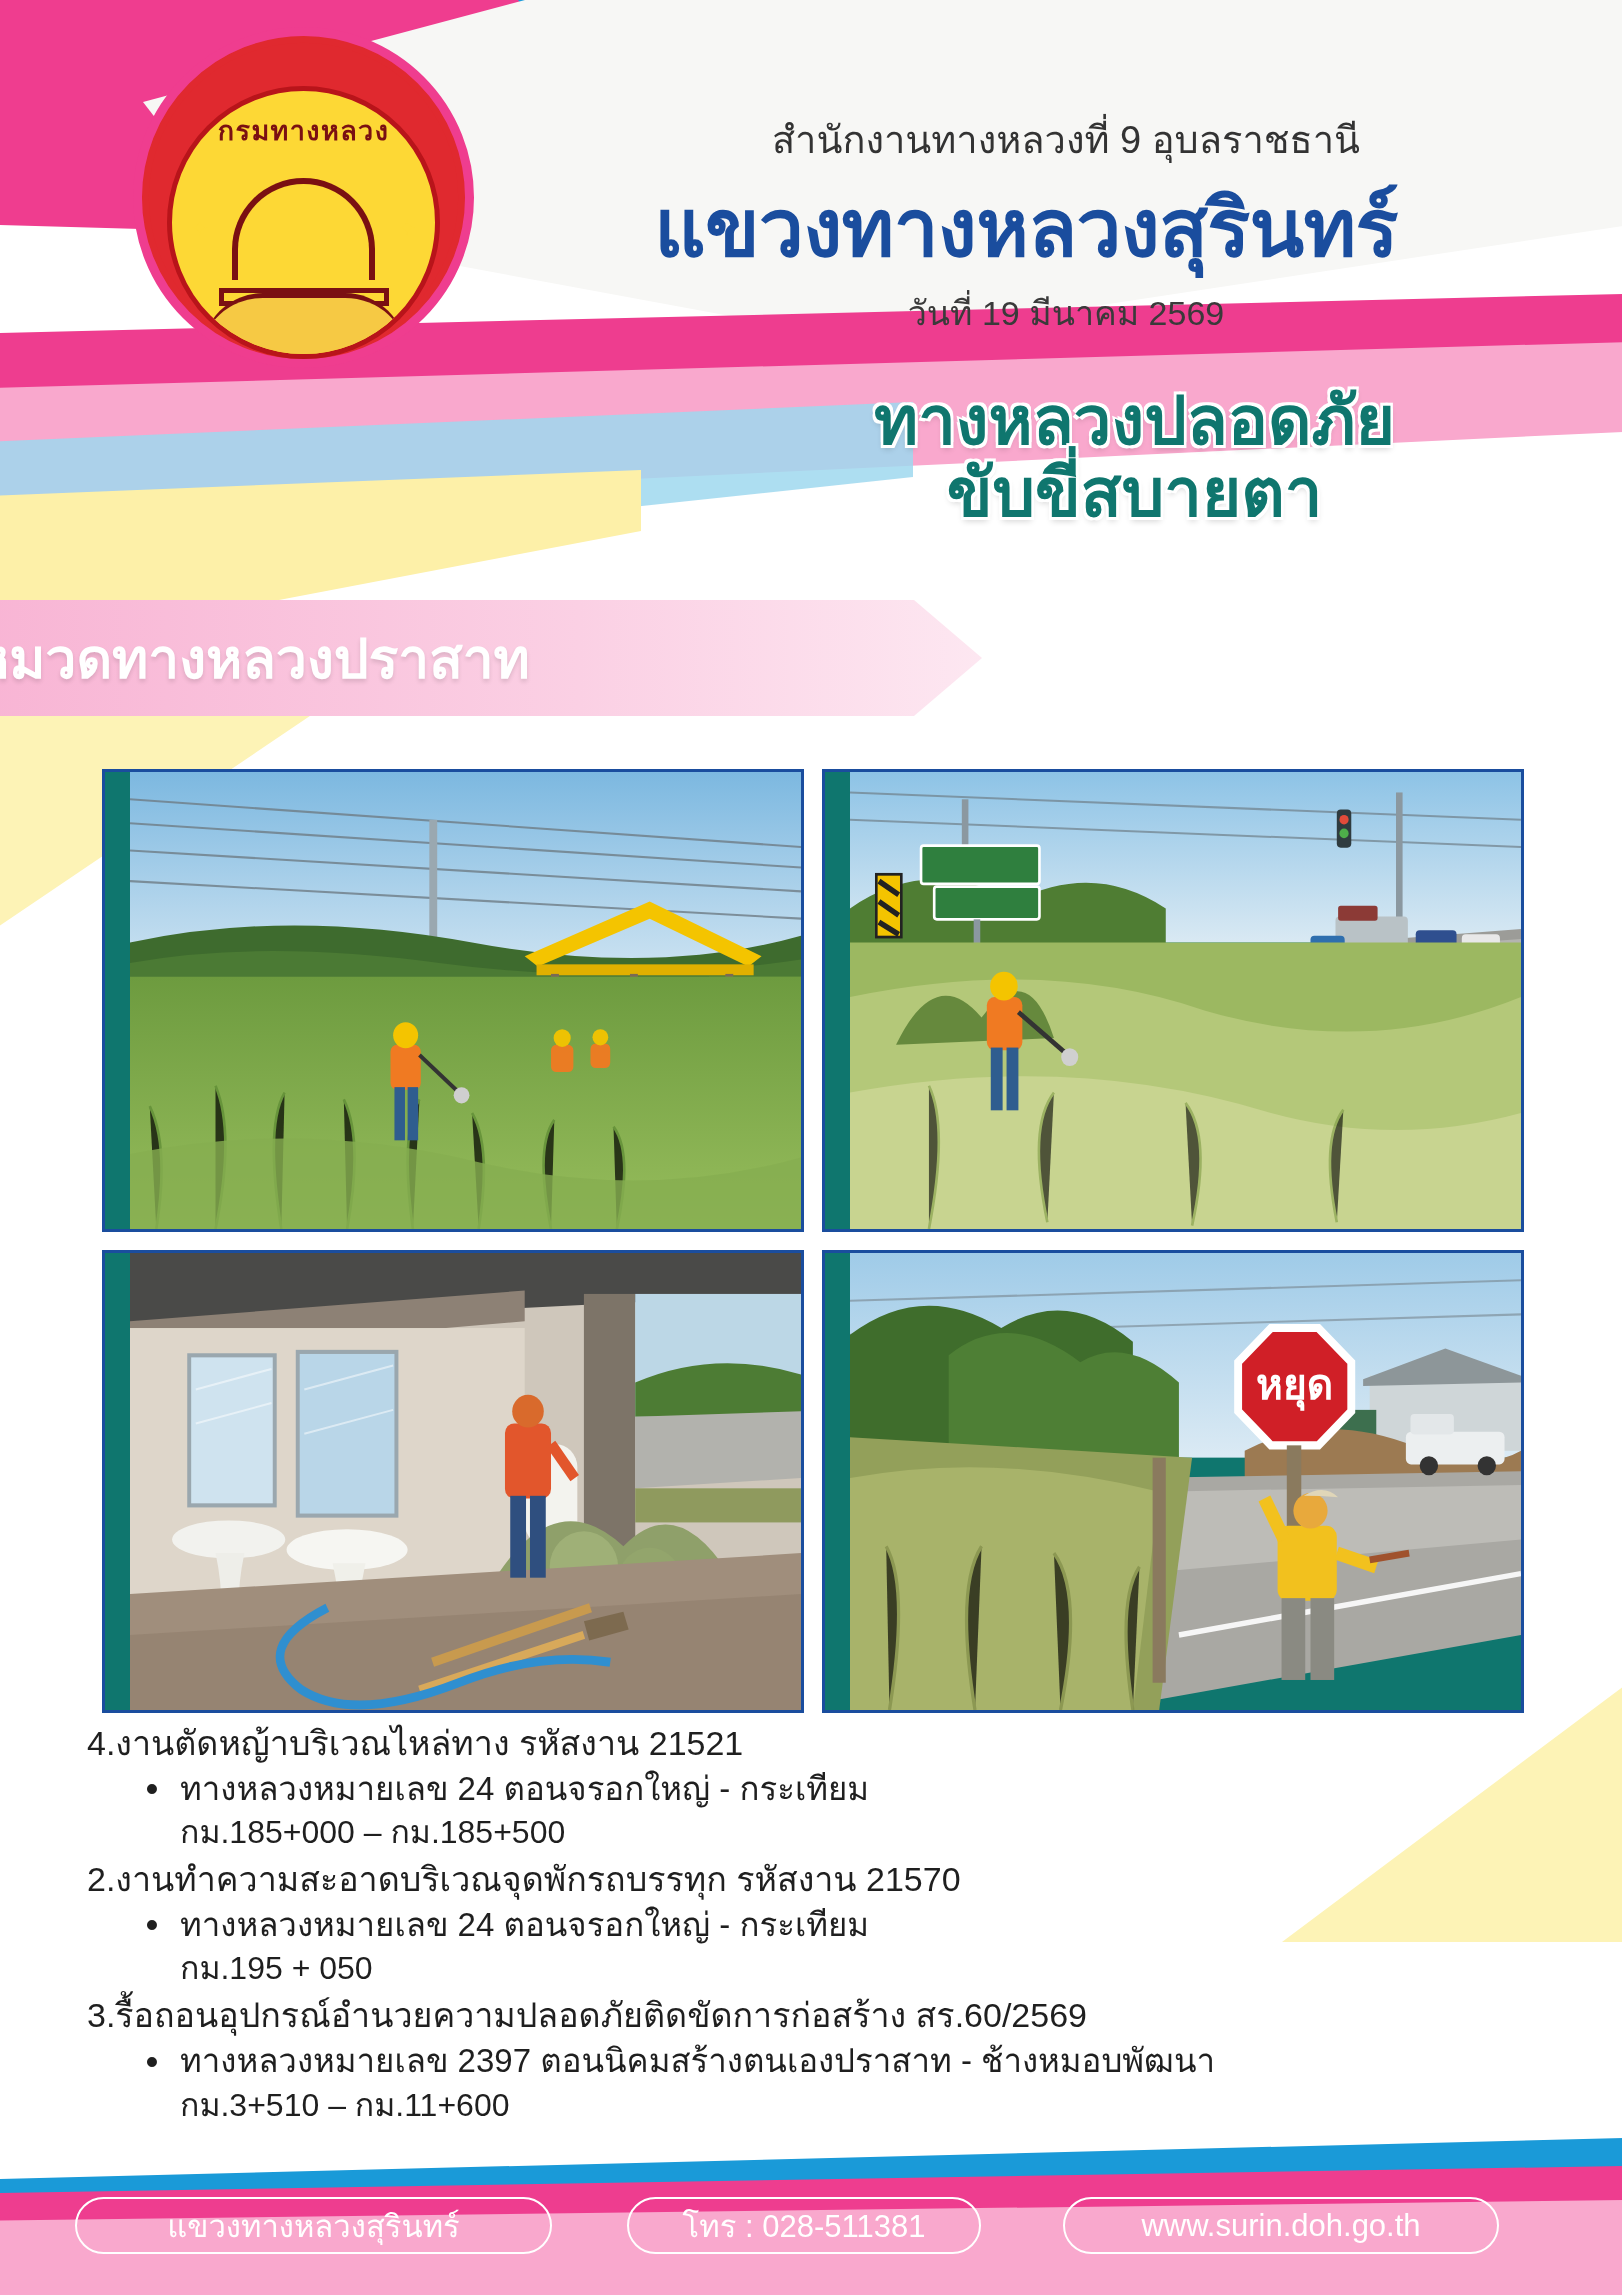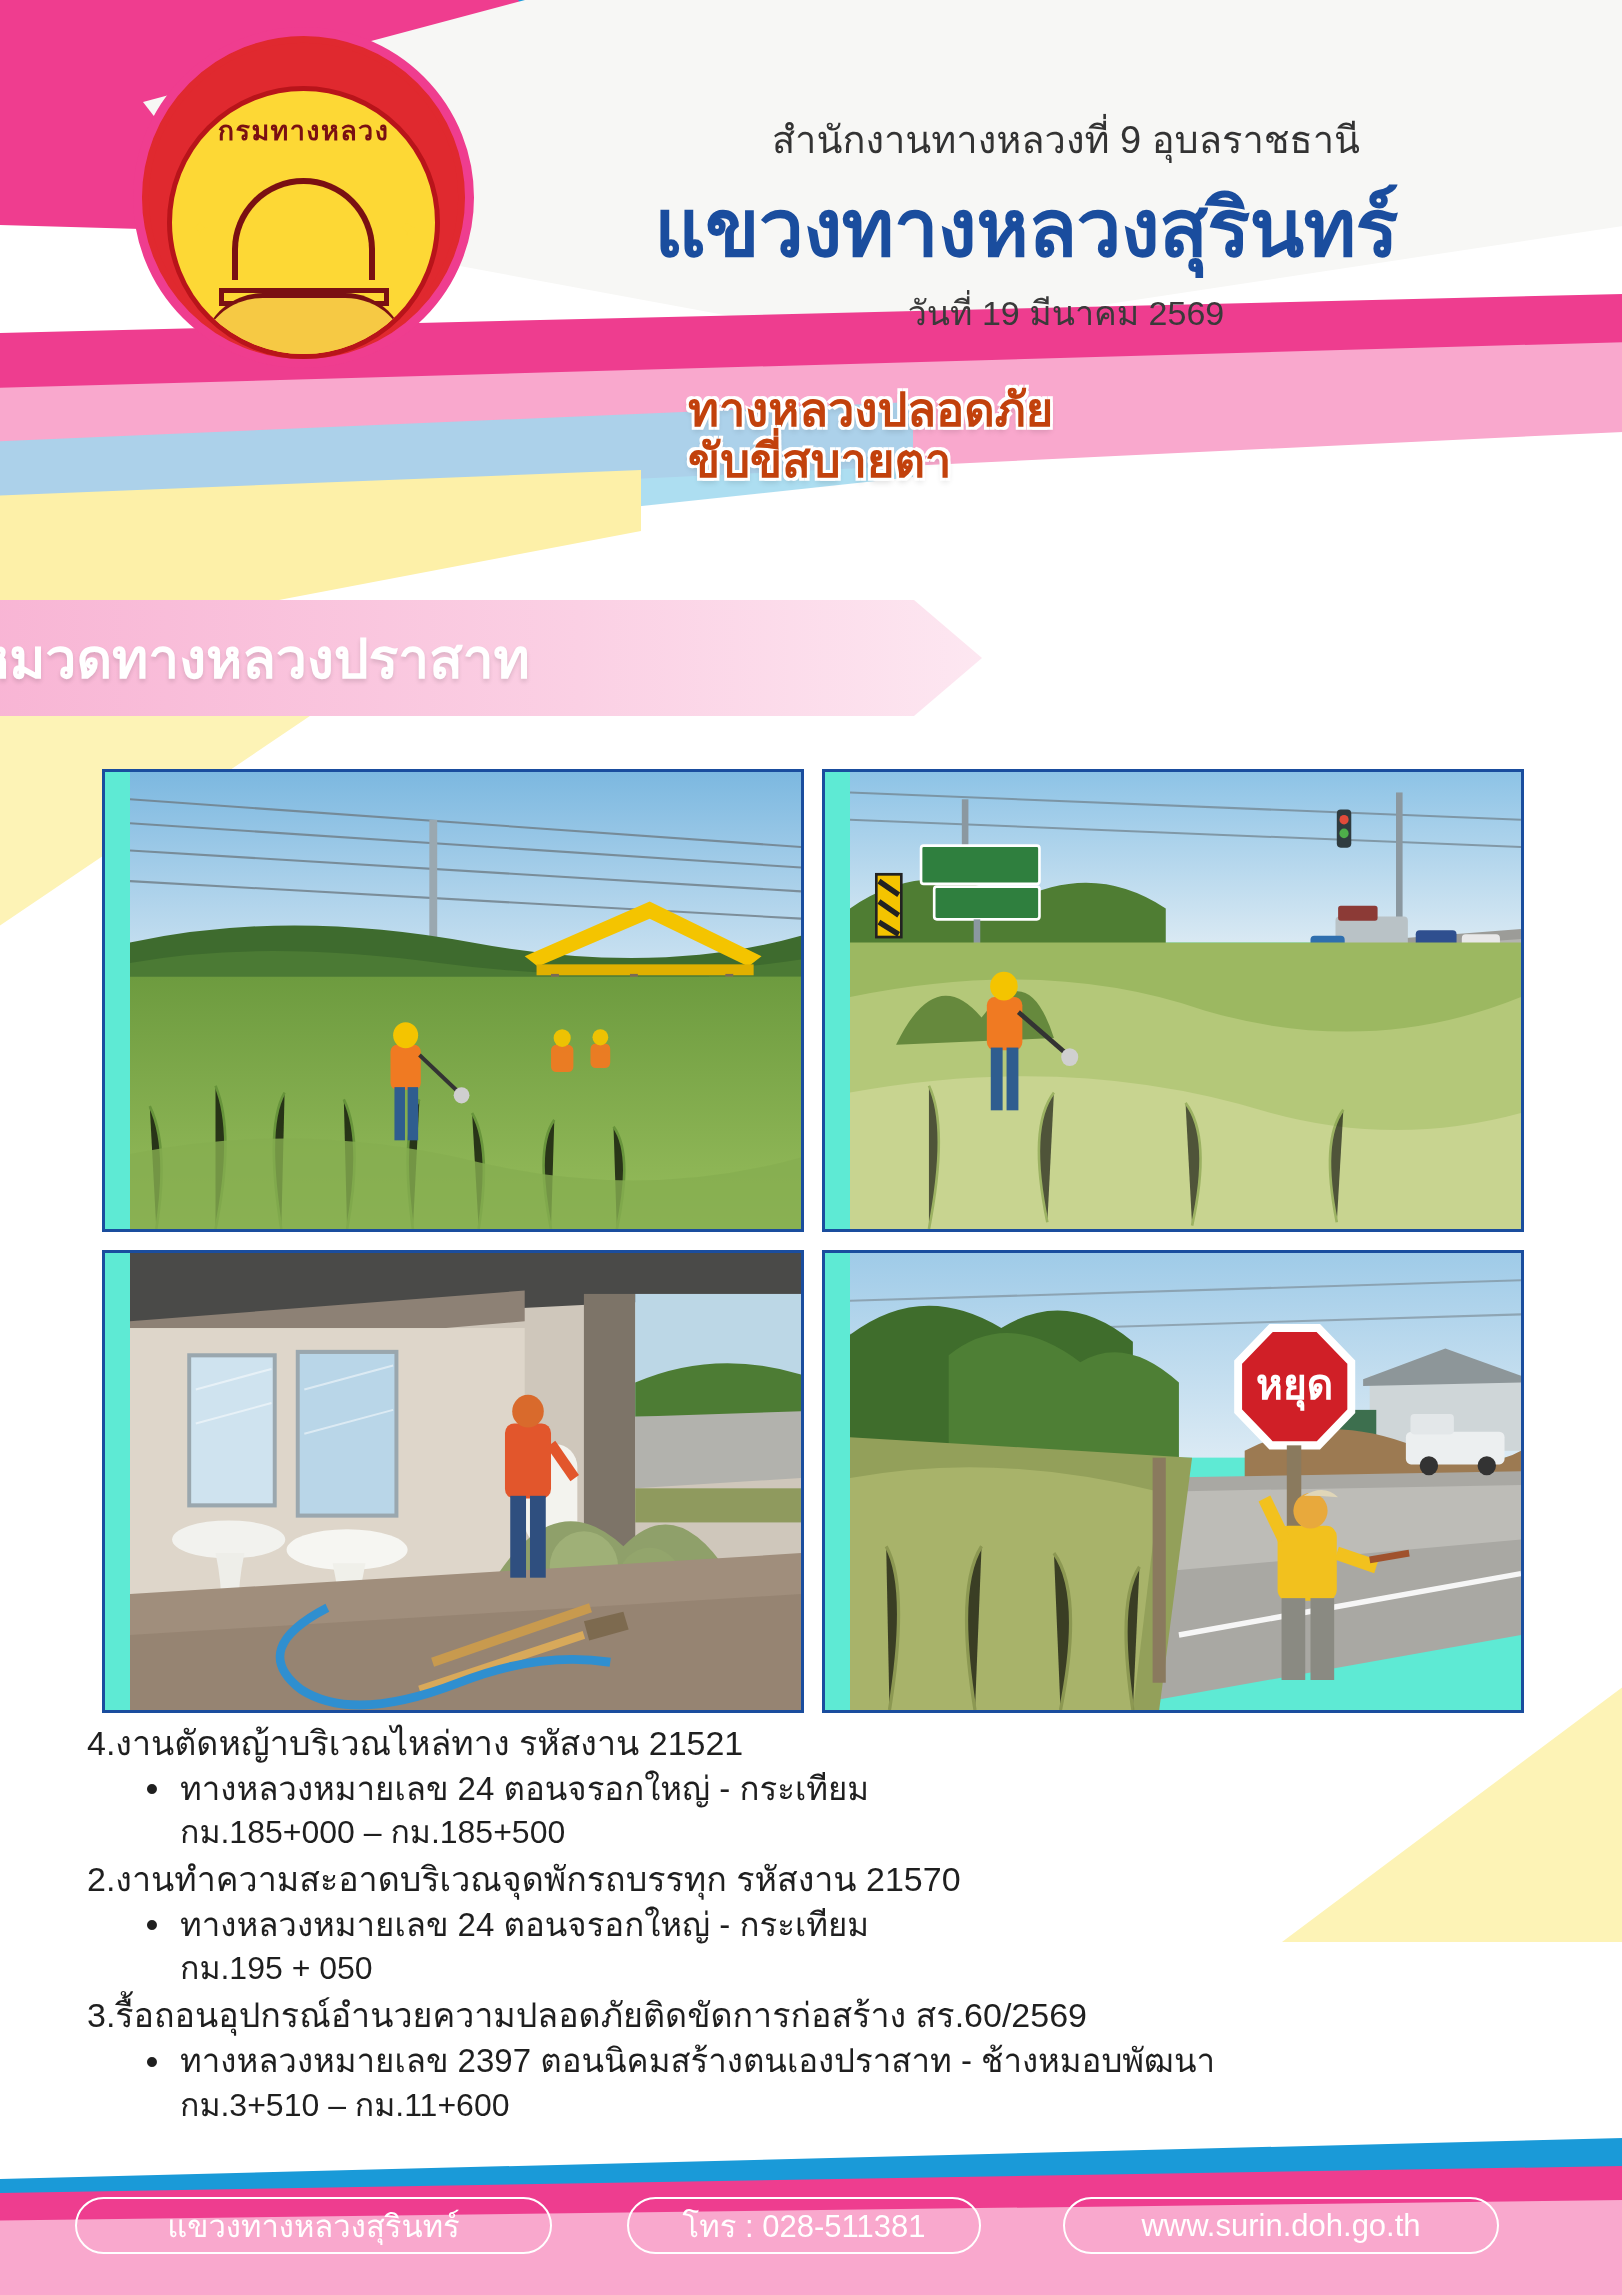--- a/index.html
+++ b/index.html
@@ -181,24 +181,24 @@
     top: 286px; left: 613px;
     width: 906px;
     text-align: center;
     font-size: 34px;
     color: #3a3a3a;
   }
   .slogan {
     position: absolute;
     top: 385px; left: 688px;
     width: 893px;
-    text-align: left;
-    font-size: 47px;
+    text-align: center;
+    font-size: 67px;
     font-weight: bold;
-    color: #c2410c;
+    color: #0f766e;
     line-height: 1.08;
     text-shadow:
       -2.7px -2.7px 0 #ffffff, 2.7px -2.7px 0 #ffffff,
       -2.7px 2.7px 0 #ffffff, 2.7px 2.7px 0 #ffffff,
       0 4.1px 6.8px rgba(0,0,0,.18);
   }
 
   
   .ribbon {
     position: absolute;
@@ -243,21 +243,21 @@
     display: grid;
     grid-template-columns: 702px 702px;
     grid-template-rows: 463px 463px;
     gap: 17.7px;
     z-index: 3;
   }
   .photo {
     position: relative;
     border: 3.4px solid #1a4d9e;
     overflow: hidden;
-    background: #5eead4;
+    background: #0f766e;
     padding-left: 25px;
   }
   .photo svg { display: block; width: 100%; height: 100%; }
 
   
   .list {
     position: absolute;
     top: 1718px; left: 87px;
     width: 1452px;
     z-index: 4;

